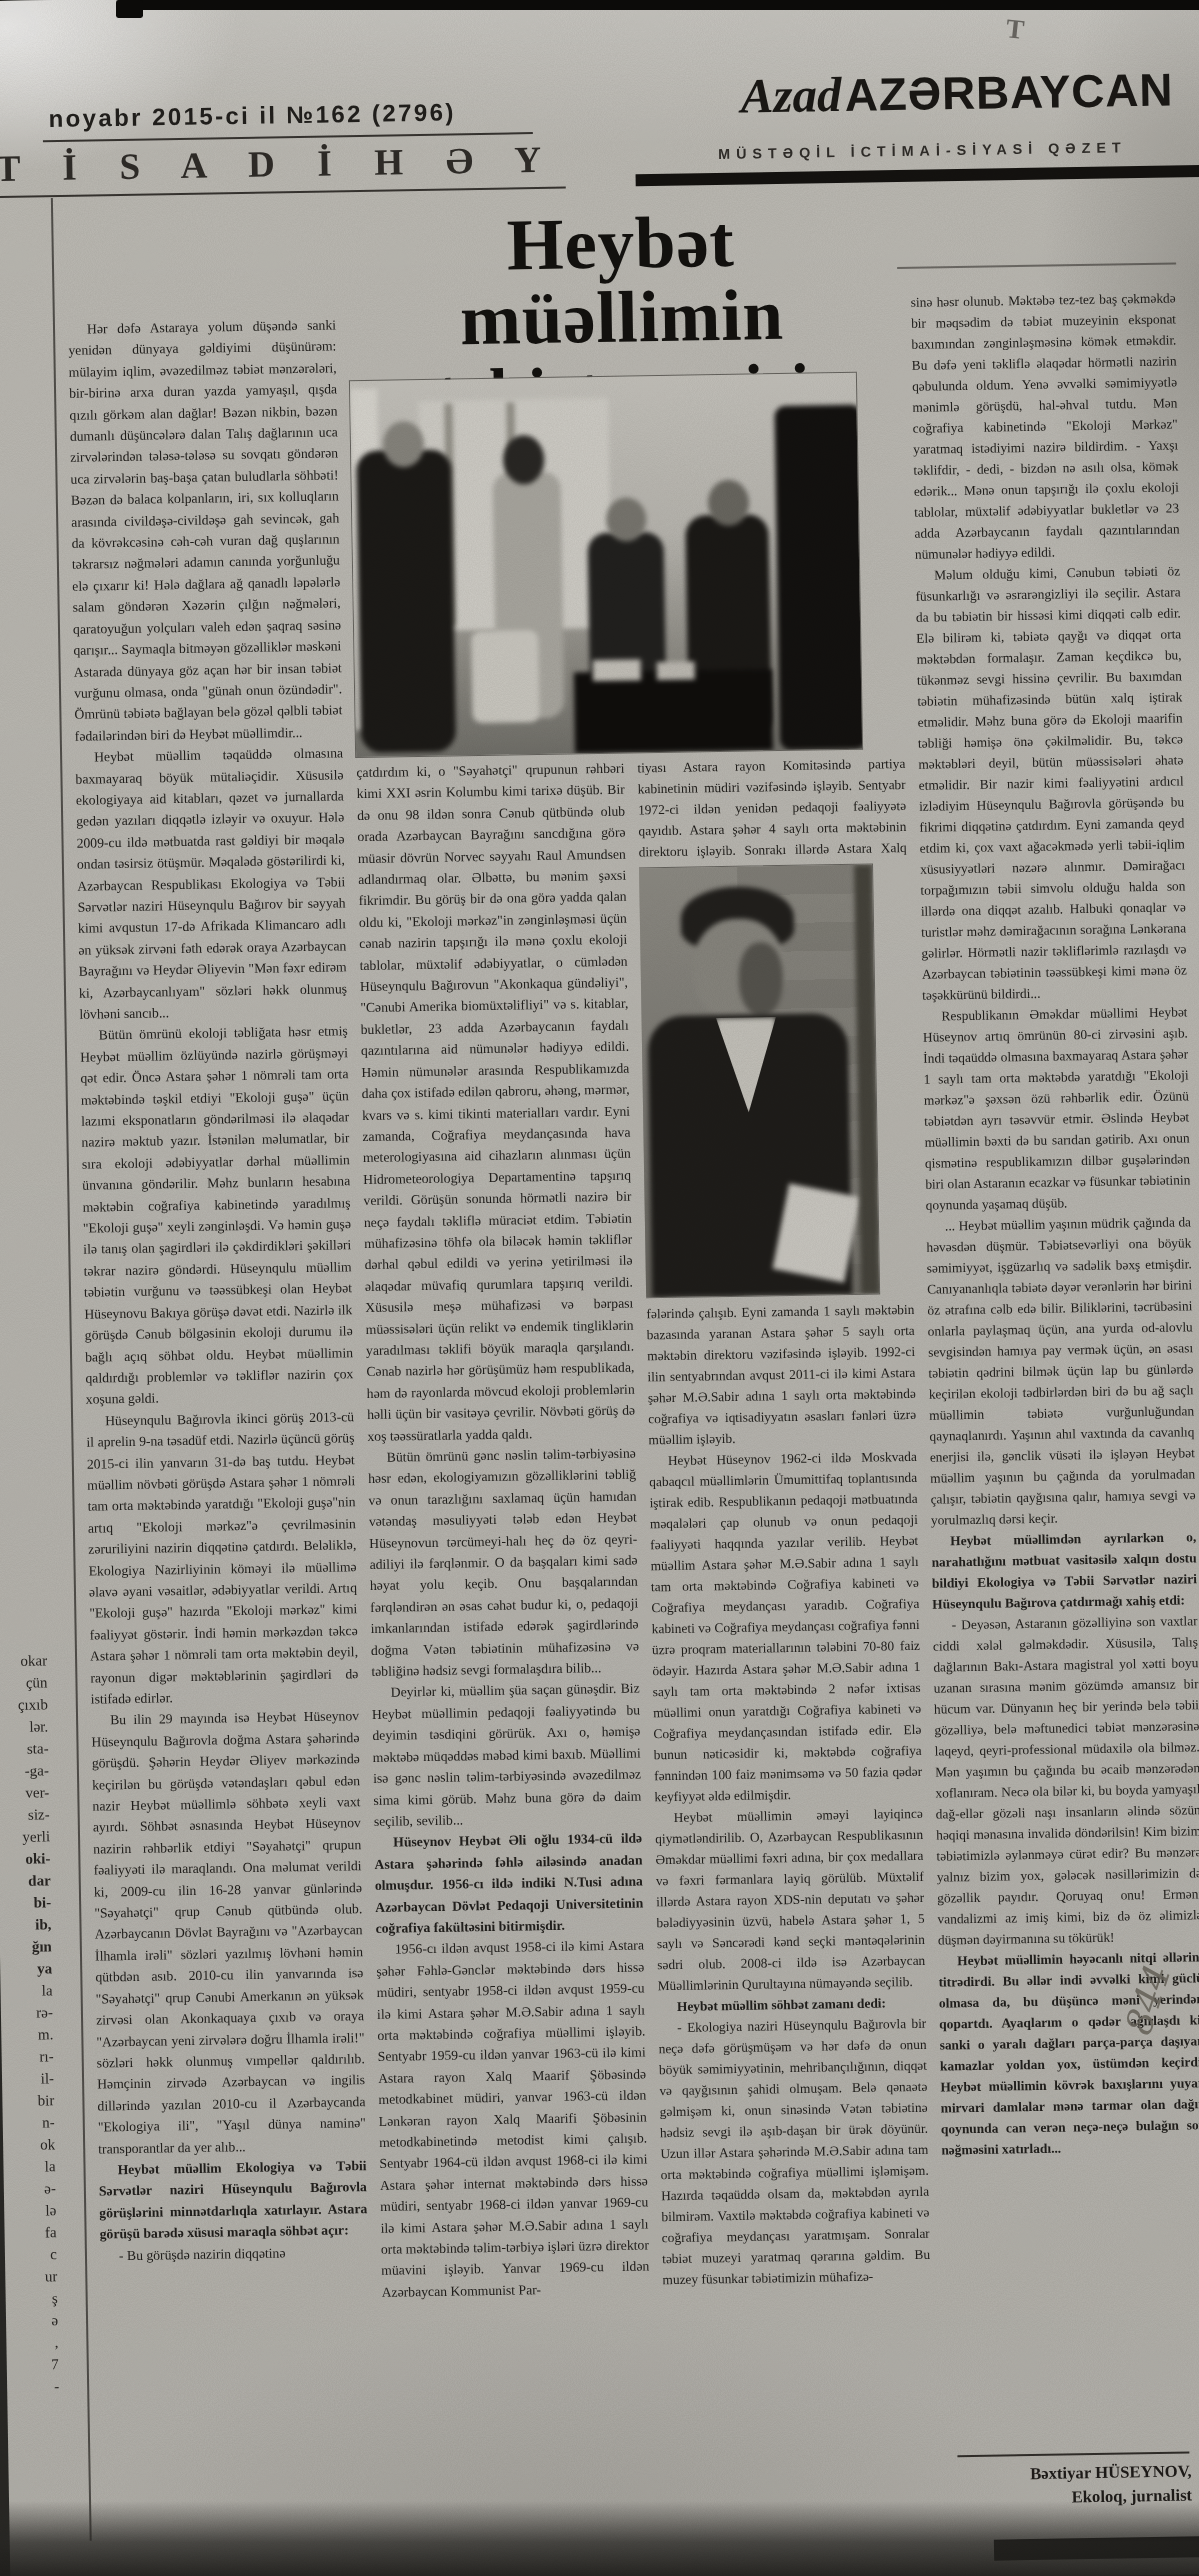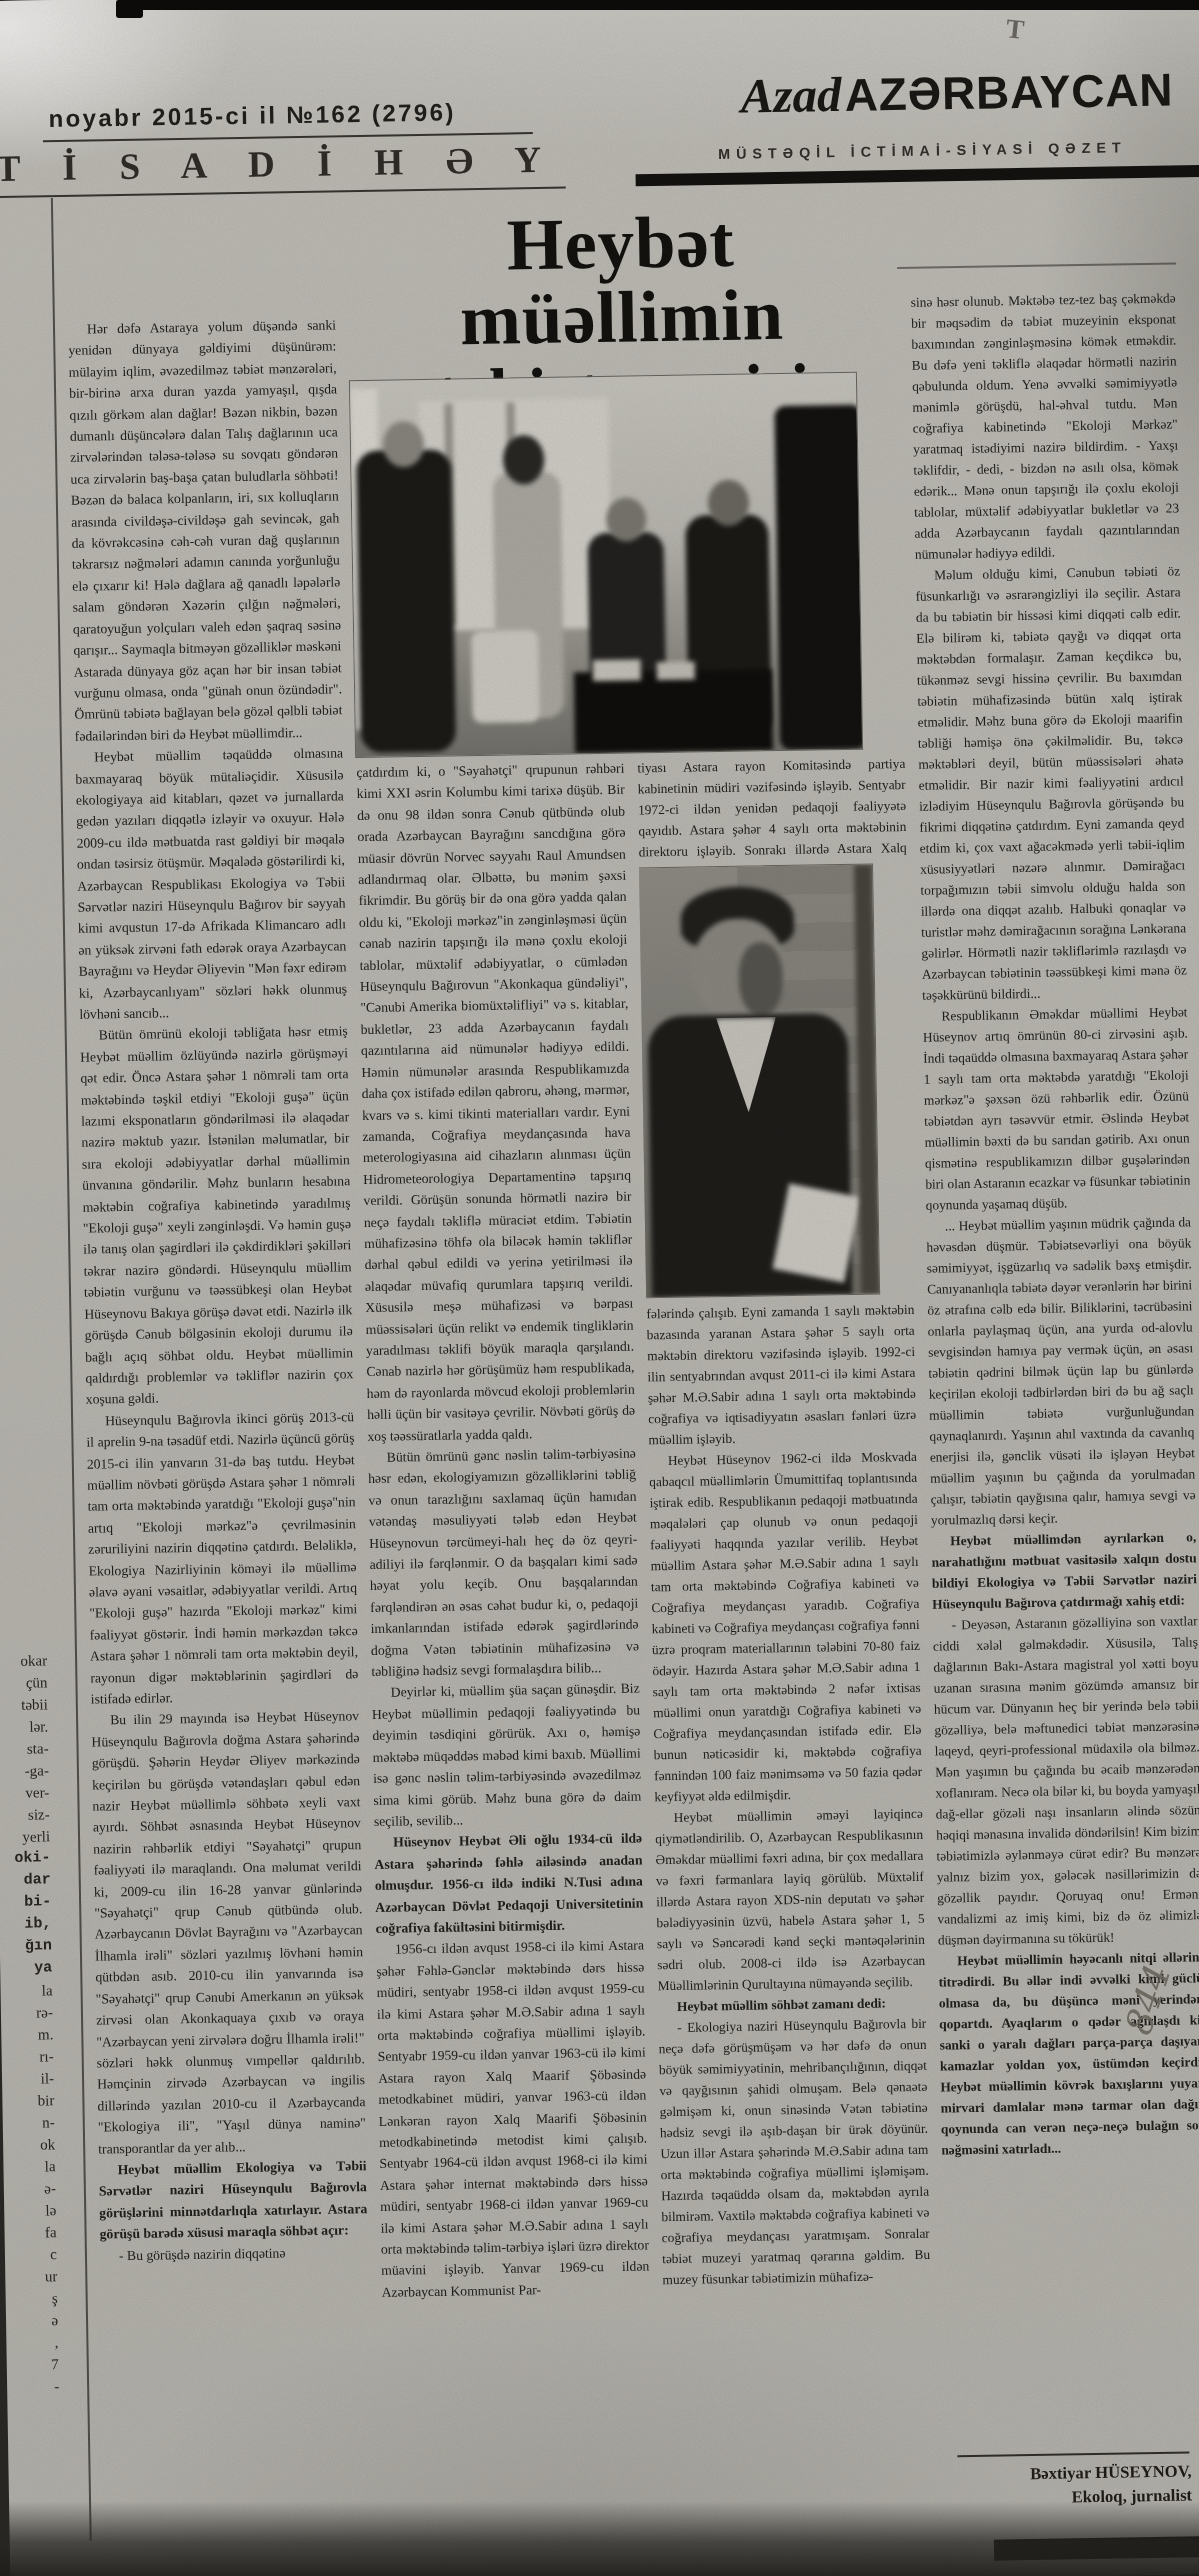--- a/index.html
+++ b/index.html
@@ -38,21 +38,21 @@
   .c1,.c2{font-size:13.7px;line-height:21.4px;width:268px;}
   .c3{font-size:13.4px;line-height:21px;width:268px;}
   .c4{font-size:13.4px;line-height:21px;width:265px;}
   
   .photo{position:absolute;overflow:hidden;background:#a8a6a0;outline:0.8px solid #6b6964;}
   .photo .pb{position:absolute;filter:blur(2.4px);}
   
   .frags{position:absolute;width:44px;text-align:right;font-size:15px;line-height:22px;
          color:#2a2724;overflow:hidden;}
   .frags div{height:22px;}
-  .frags div.b{font-weight:bold;font-family:Liberation Mono, monospace;}
+  .frags div.b{font-weight:bold;}
   
   .sig{font-weight:bold;text-align:right;font-size:16.7px;line-height:24px;color:#201d1a;}
   .sigrule{background:#33302c;}
   
   .topbar{position:absolute;left:119px;top:0;width:1081px;height:9.5px;background:#0d0c0a;}
   .topblob{position:absolute;left:116px;top:0px;width:27px;height:17.5px;background:#0d0c0a;border-radius:2.4px;}
   .tmark{position:absolute;left:1006px;top:14.3px;font-size:27px;color:#504d48;transform:rotate(6deg);
          font-family:"Liberation Serif",serif;font-weight:bold;opacity:.75;}
   .bshadow{position:absolute;left:0;bottom:0;width:100%;height:75px;
      background:linear-gradient(to bottom, rgba(43,42,39,0), rgba(43,42,39,.75) 55%, rgba(34,33,30,.95));}
@@ -167,21 +167,21 @@
       </div>
     <div class="abs sigrule" style="left:949px;top:2470px;width:232px;height:2px;"></div>
     <div class="abs sig" style="left:921px;top:2478px;width:262px;">
       <div>Bəxtiyar HÜSEYNOV,</div>
       <div>Ekoloq, jurnalist</div>
     </div>
 
     <div class="frags" style="left:8px;top:1649px;height:865px;">
         <div>okar</div>
         <div>çün</div>
-        <div>təbii</div>
+        <div>çıxıb</div>
         <div>lər.</div>
         <div>sta-</div>
         <div>-ga-</div>
         <div>ver-</div>
         <div>siz-</div>
         <div>yerli</div>
         <div class="b">oki-</div>
         <div class="b">dar</div>
         <div class="b">bi-</div>
         <div class="b">ib,</div>

